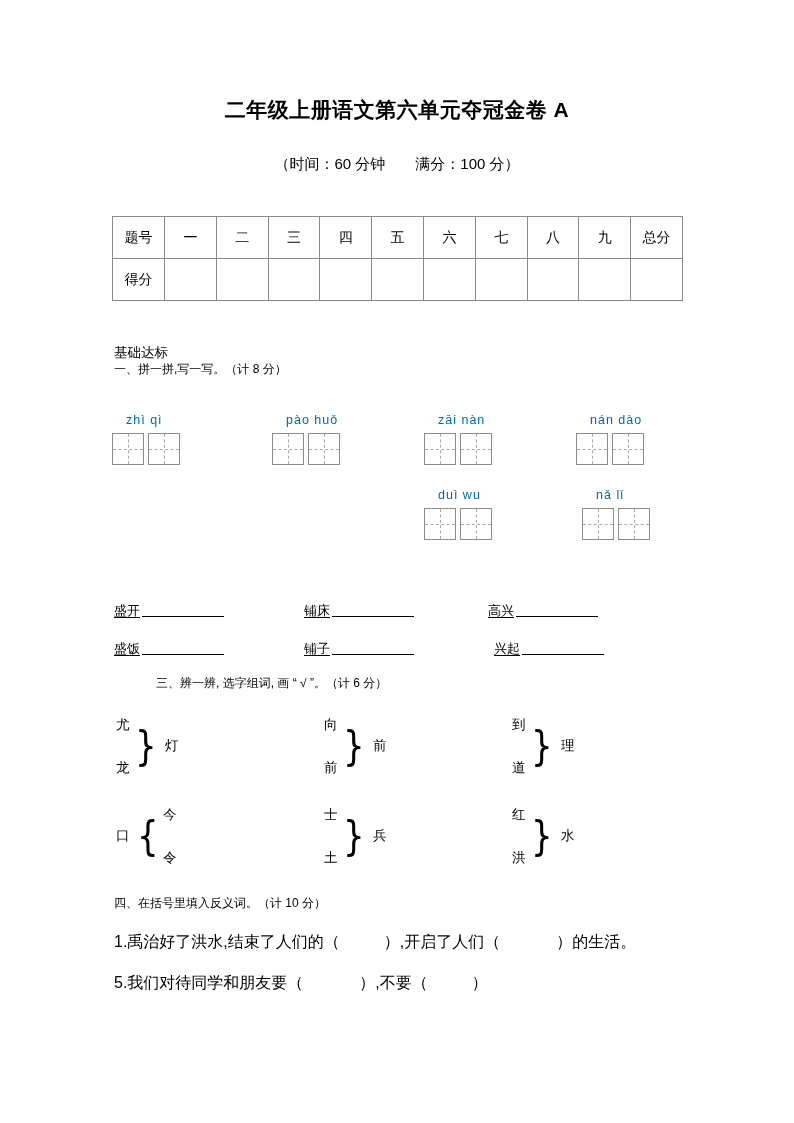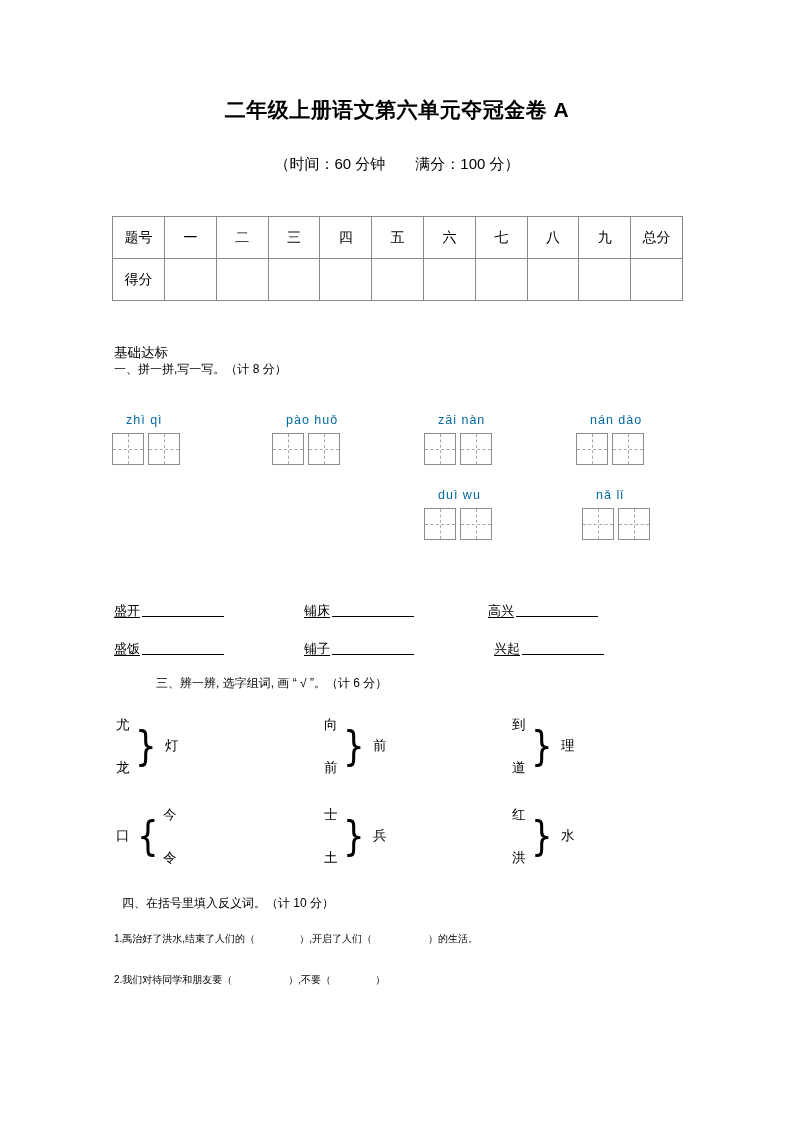--- a/index.html
+++ b/index.html
@@ -150,21 +150,21 @@
     margin: 0 3px;
     font-family: "DejaVu Sans", sans-serif;
     transform: scaleX(0.85);
   }
   .choice .tailword { margin-left: 4px; }
   .choice .leadword { margin-right: 2px; }
 
   
   .qline {
     position: absolute;
-    font-size: 10px;
+    font-size: 16px;
     white-space: nowrap;
   }
   .gap-s { display: inline-block; width: 44px; }
   .gap-m { display: inline-block; width: 56px; }
   .gap-l { display: inline-block; width: 70px; }
 </style>
 </head>
 <body>
 
 <div class="page">
@@ -321,24 +321,24 @@
 
   <div class="choice" style="left:512px; top:808px;">
     <span class="stack">
       <span>红</span>
       <span>洪</span>
     </span>
     <span class="brace">}</span>
     <span class="tailword">水</span>
   </div>
 
-  <div class="sec-head" style="left:114px; top:895px;margin-left:8px;">四、在括号里填入反义词。（计 10 分）</div>
+  <div class="sec-head" style="left:114px; top:895px;">四、在括号里填入反义词。（计 10 分）</div>
 
   <div class="qline" style="left:114px; top:932px;">
     <span>1.禹治好了洪水,结束了人们的（</span><span class="gap-s"></span><span>）,开启了人们（</span><span class="gap-m"></span><span>）的生活。</span>
   </div>
 
   <div class="qline" style="left:114px; top:973px;">
-    <span>2.我们对待同学和朋友要（</span><span class="gap-m"></span><span>）,不要（</span><span class="gap-s"></span><span>）</span>
+    <span>5.我们对待同学和朋友要（</span><span class="gap-m"></span><span>）,不要（</span><span class="gap-s"></span><span>）</span>
   </div>
 
 
 </div>
 
 </body></html>

